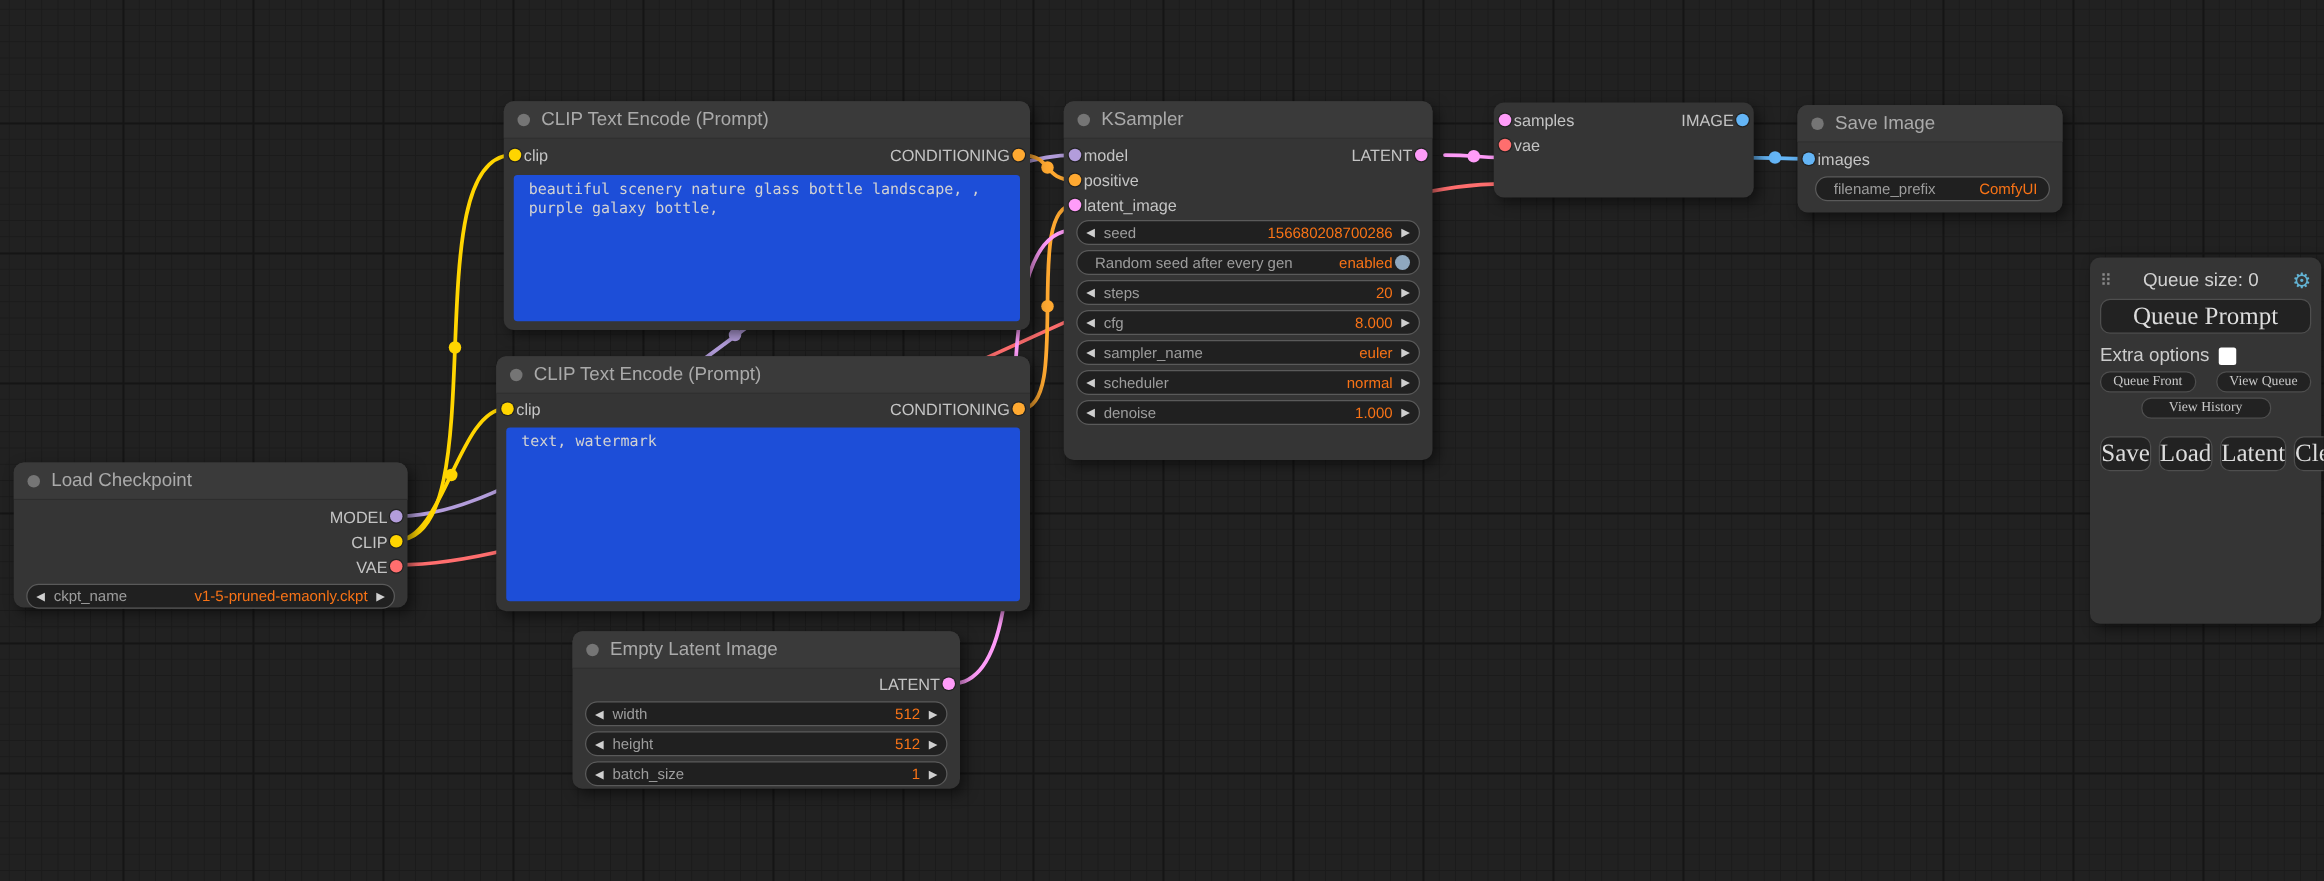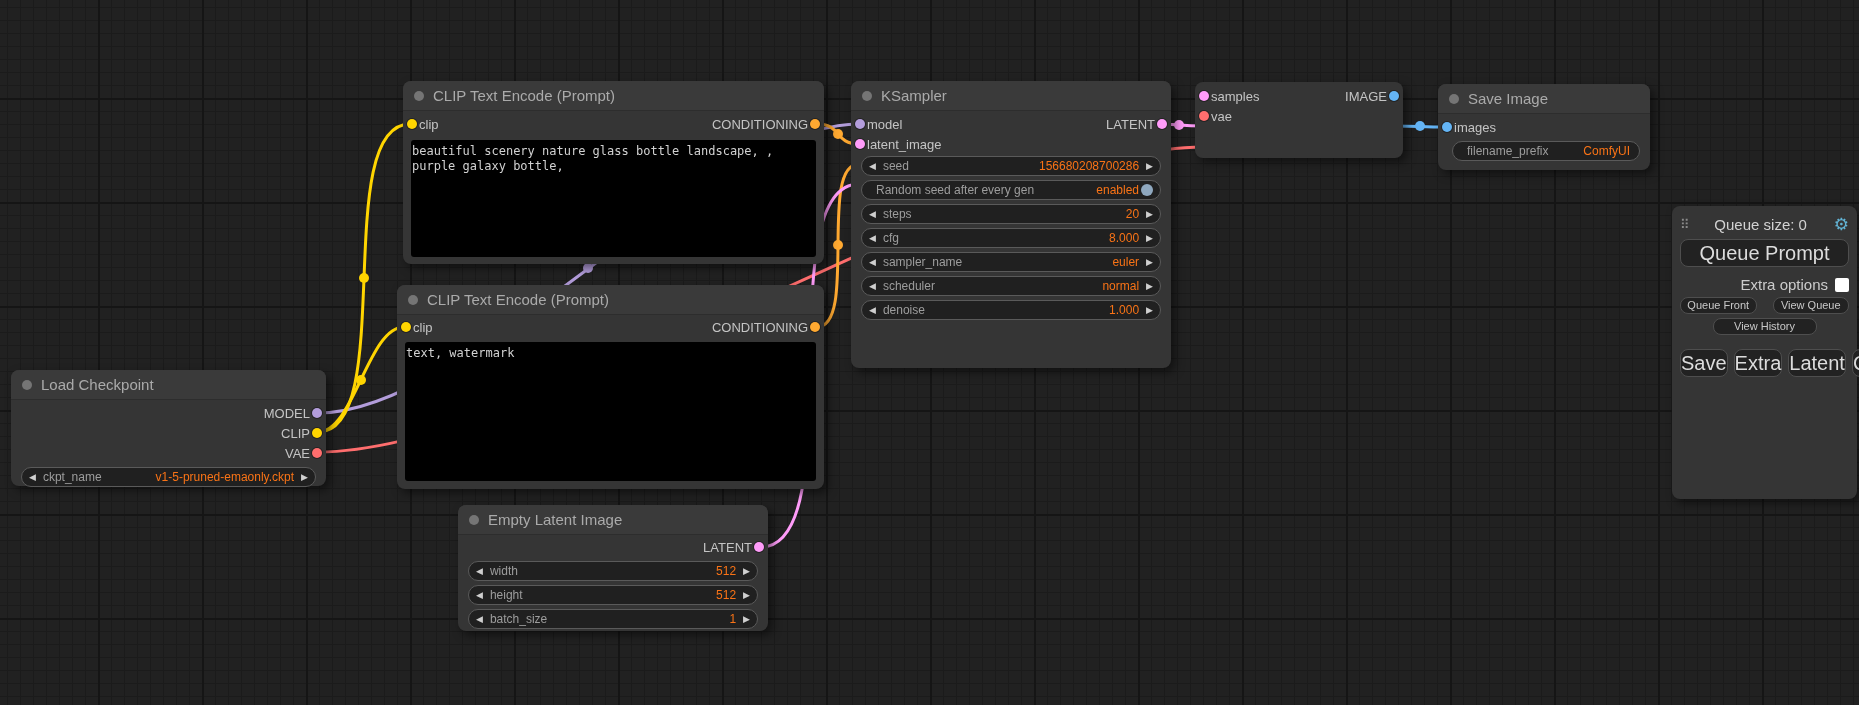--- a/index.html
+++ b/index.html
@@ -43,44 +43,44 @@
     display:flex; align-items:center; padding:0 7px;
     font-size:12px; color:#9d9d9d; overflow:hidden; white-space:nowrap;
   }
   .arrow { color:#cfcfcf; font-size:9px; line-height:1; }
   .w-label { margin:0 7px; }
   .w-value { margin-left:auto; margin-right:7px; color:#f97316; }
   .w-value.noarrow { margin-right:2px; }
   .toggle-dot { width:12px; height:12px; border-radius:50%; flex:0 0 auto; }
   .prompt-text {
     position:absolute; left:8px; right:8px;
-    background:#000000; border-radius:3px;
+    background:#1d4ed8; border-radius:3px;
     font-family:"DejaVu Sans Mono", monospace; font-size:12px; line-height:15px;
-    color:#d2d2d2; padding:4px 1px; white-space:pre-wrap; overflow:hidden;
+    color:#d2d2d2; padding:4px 12px; white-space:pre-wrap; overflow:hidden;
   }
   
   .menu {
     position:absolute; left:1672px; top:206px; width:185px; height:293px; z-index:3;
     background:#353535; border-radius:8px; box-shadow:4px 4px 10px rgba(0,0,0,.5);
     padding:7px 8px 0 8px; font-size:15px;
   }
   .menu-header { display:flex; align-items:center; height:22px; margin-bottom:4px; }
   .drag-dots { color:#8a8a8a; font-size:13px; cursor:grab; letter-spacing:-2px; }
   .queue-size { flex:1; text-align:center; color:#d2d2d2; }
   .gear { font-size:17px; line-height:1; cursor:pointer; }
   .btn {
     display:block; width:100%; text-align:center;
     background:#222; border:1px solid #4e4e4e; border-radius:8px;
     color:#dcdcdc; cursor:pointer;
-    font-family:Liberation Sans, sans-serif;
+    font-family:Liberation Serif, serif;
   }
   .btn-big { height:28px; font-size:20px; line-height:26px; }
   .btn-row { display:flex; gap:16px; margin-top:4px; }
   .btn-small { height:17px; font-size:11px; line-height:15px; color:#c8c8c8; }
-  .extra-row { display:flex; align-items:center; justify-content:flex-end; gap:7px; margin-top:9px; color:#cccccc; font-size:15px; }
+  .extra-row { display:flex; align-items:center; justify-content:flex-start; gap:7px; margin-top:9px; color:#cccccc; font-size:15px; }
   .checkbox { width:14px; height:14px; background:#fff; border-radius:2px; cursor:pointer; }
   .history-row { display:flex; justify-content:center; margin-top:4px; }
   .history-row .btn-small { width:104px; }
   .stack { margin-top:14px; display:flex; flex-direction:row; gap:6px; }
 </style>
 </head>
 <body>
 
 <svg id="wires" width="1859" height="705">
 
@@ -187,30 +187,34 @@
     <span class="arrow">▶</span>
   </div>
   <div class="widget">
     <span class="arrow">◀</span>
     <span class="w-label">batch_size</span>
     <span class="w-value">1</span>
     <span class="arrow">▶</span>
   </div>
 </div>
 
-<div class="node" style="left:851px; top:81px; width:320px; height:287px;">
+<div class="node" style="left:851px; top:81px; width:295px; height:287px;">
   <div class="node-title">
     <span class="title-dot"></span>
     <span>KSampler</span>
   </div>
   <div class="row" style="margin-top:3px;">
     <span class="port in" style="background: rgb(179, 157, 219);"></span>
     <span class="in-label">model</span>
     <span class="out-label">LATENT</span>
     <span class="port out" style="background: rgb(255, 156, 249);"></span>
+  </div>
+  <div class="row">
+    <span class="port in" style="background: rgb(255, 169, 49);"></span>
+    <span class="in-label">positive</span>
   </div>
   <div class="row">
     <span class="port in" style="background: rgb(255, 156, 249);"></span>
     <span class="in-label">latent_image</span>
   </div>
   <div class="widget" style="margin-top:2px;">
     <span class="arrow">◀</span>
     <span class="w-label">seed</span>
     <span class="w-value">156680208700286</span>
     <span class="arrow">▶</span>
@@ -293,18 +297,18 @@
   </div>
   <div class="btn-row">
     <button class="btn btn-small" style="flex:1;">Queue Front</button>
     <button class="btn btn-small" style="flex:1;">View Queue</button>
   </div>
   <div class="history-row">
     <button class="btn btn-small">View History</button>
   </div>
   <div class="stack">
     <button class="btn btn-big">Save</button>
-    <button class="btn btn-big">Extra</button>
+    <button class="btn btn-big">Load</button>
     <button class="btn btn-big">Latent</button>
     <button class="btn btn-big">Clear</button>
     <button class="btn btn-big">Load Default</button>
   </div>
 </div>
 
 </body></html>

